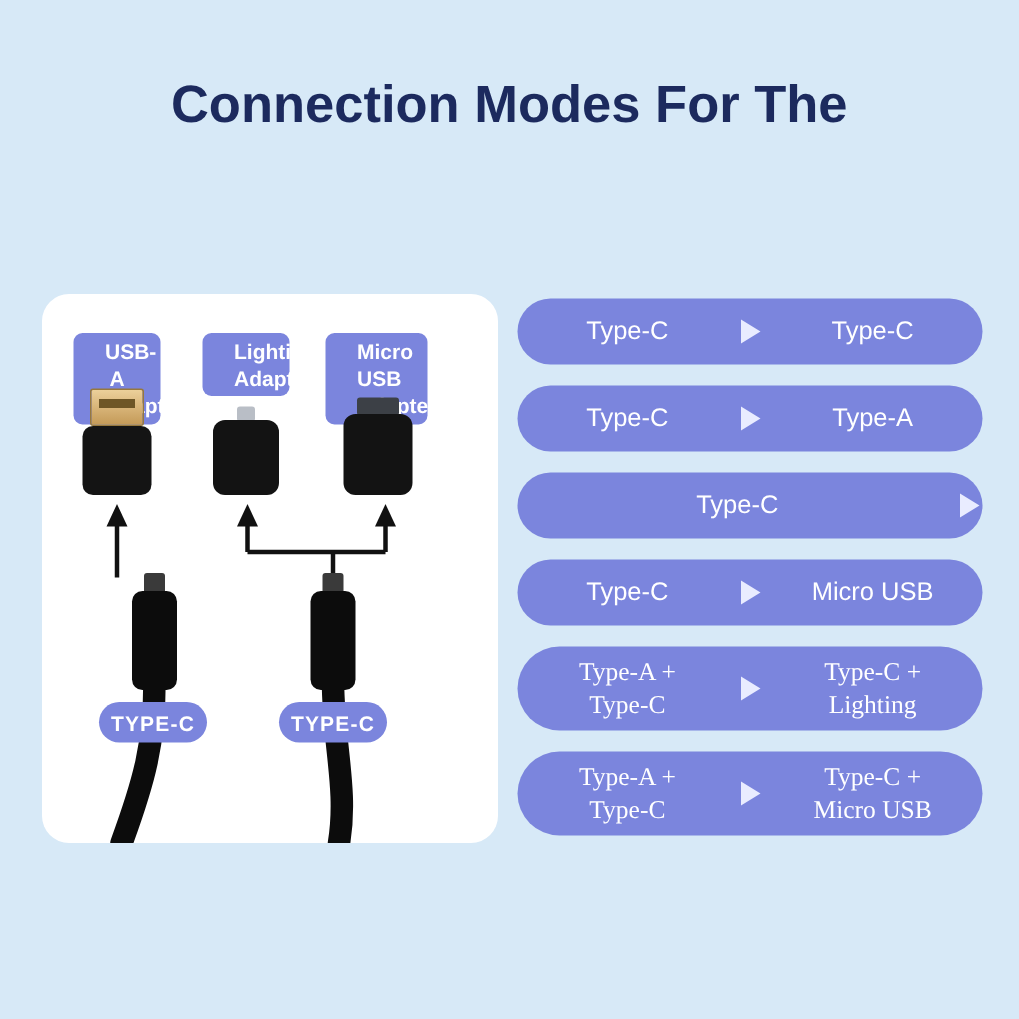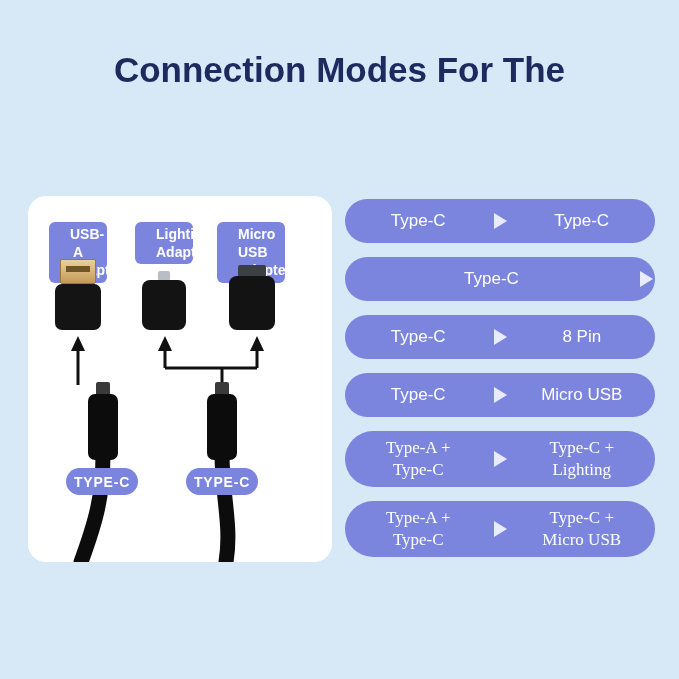--- a/index.html
+++ b/index.html
@@ -170,26 +170,26 @@
 
     <div class="mode-row">
       <div class="mode-cell">Type-C</div>
       <div class="tri"></div>
       <div class="mode-cell">Type-C</div>
     </div>
 
     <div class="mode-row">
       <div class="mode-cell">Type-C</div>
       <div class="tri"></div>
-    </div>
-
-    <div class="mode-row">
-      <div class="mode-cell">Type-C</div>
-      <div class="tri"></div>
-      <div class="mode-cell">8 Pin</div>
+      <div class="mode-cell">Type-A</div>
+    </div>
+
+    <div class="mode-row">
+      <div class="mode-cell">Type-C</div>
+      <div class="tri"></div>
     </div>
 
     <div class="mode-row">
       <div class="mode-cell">Type-C</div>
       <div class="tri"></div>
       <div class="mode-cell">Micro USB</div>
     </div>
 
     <div class="mode-row tall">
       <div class="mode-cell">Type-A +

